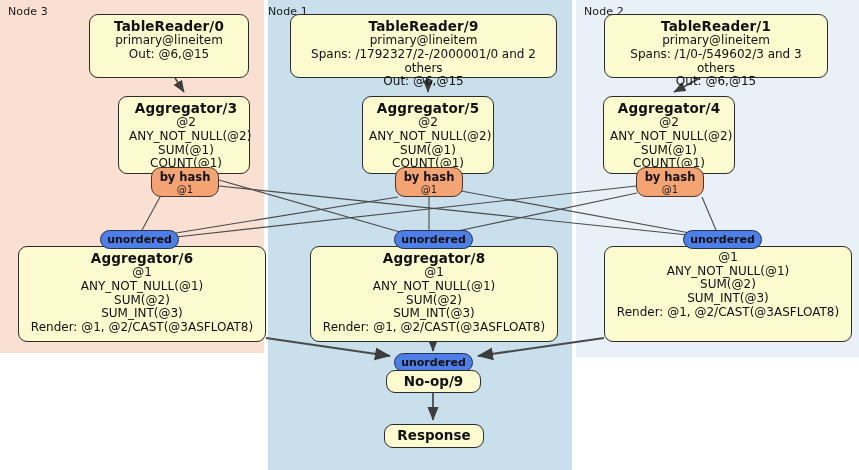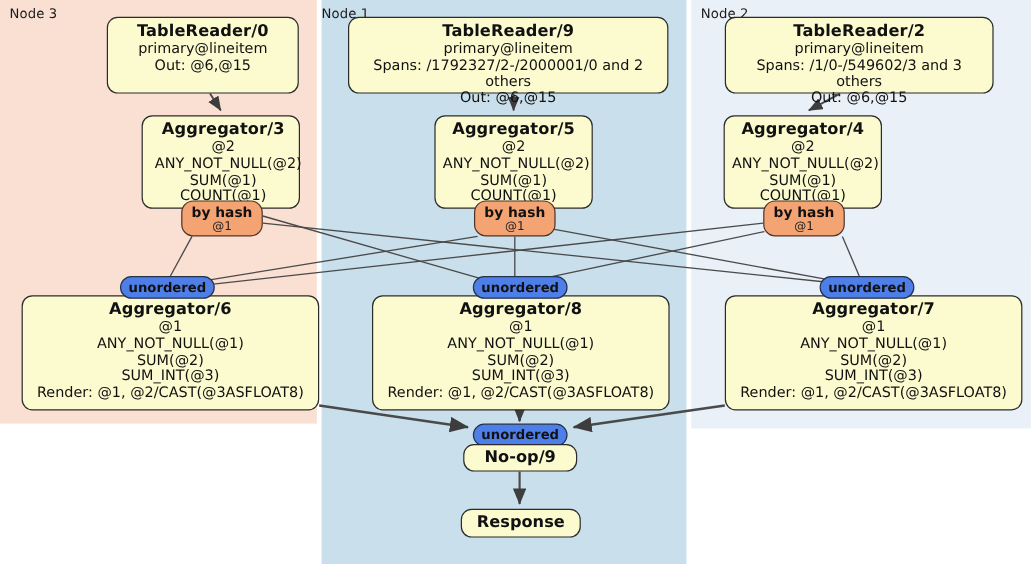--- a/index.html
+++ b/index.html
@@ -87,21 +87,21 @@
         <div class="line">primary@lineitem</div>
         <div class="line">Out: @6,@15</div>
       </div>
       <div class="node" style="left: 290px; top: 14px; width: 267px; height: 64px;">
         <div class="title">TableReader/9</div>
         <div class="line">primary@lineitem</div>
         <div class="line">Spans: /1792327/2-/2000001/0 and 2 others</div>
         <div class="line">Out: @6,@15</div>
       </div>
       <div class="node" style="left: 604px; top: 14px; width: 224px; height: 64px;">
-        <div class="title">TableReader/2</div>
+        <div class="title">TableReader/1</div>
         <div class="line">primary@lineitem</div>
         <div class="line">Spans: /1/0-/549602/3 and 3 others</div>
         <div class="line">Out: @6,@15</div>
       </div>
       <div class="node" style="left: 118px; top: 96px; width: 132px; height: 78px; padding-left: 10px;">
         <div class="title">Aggregator/3</div>
         <div class="line">@2</div>
         <div class="line">ANY_NOT_NULL(@2)</div>
         <div class="line">SUM(@1)</div>
         <div class="line">COUNT(@1)</div>
@@ -130,21 +130,20 @@
       </div>
       <div class="node" style="left: 310px; top: 246px; width: 248px; height: 96px;">
         <div class="title">Aggregator/8</div>
         <div class="line">@1</div>
         <div class="line">ANY_NOT_NULL(@1)</div>
         <div class="line">SUM(@2)</div>
         <div class="line">SUM_INT(@3)</div>
         <div class="line">Render: @1, @2/CAST(@3ASFLOAT8)</div>
       </div>
       <div class="node" style="left: 604px; top: 246px; width: 248px; height: 96px;">
-        <div class="title">Aggregator/7</div>
         <div class="line">@1</div>
         <div class="line">ANY_NOT_NULL(@1)</div>
         <div class="line">SUM(@2)</div>
         <div class="line">SUM_INT(@3)</div>
         <div class="line">Render: @1, @2/CAST(@3ASFLOAT8)</div>
       </div>
     </div>
   <div id="outputs">
       <div class="pill byhash" style="left: 151px; top: 167px; width: 68px; height: 30px;">
         <div>by hash</div>

